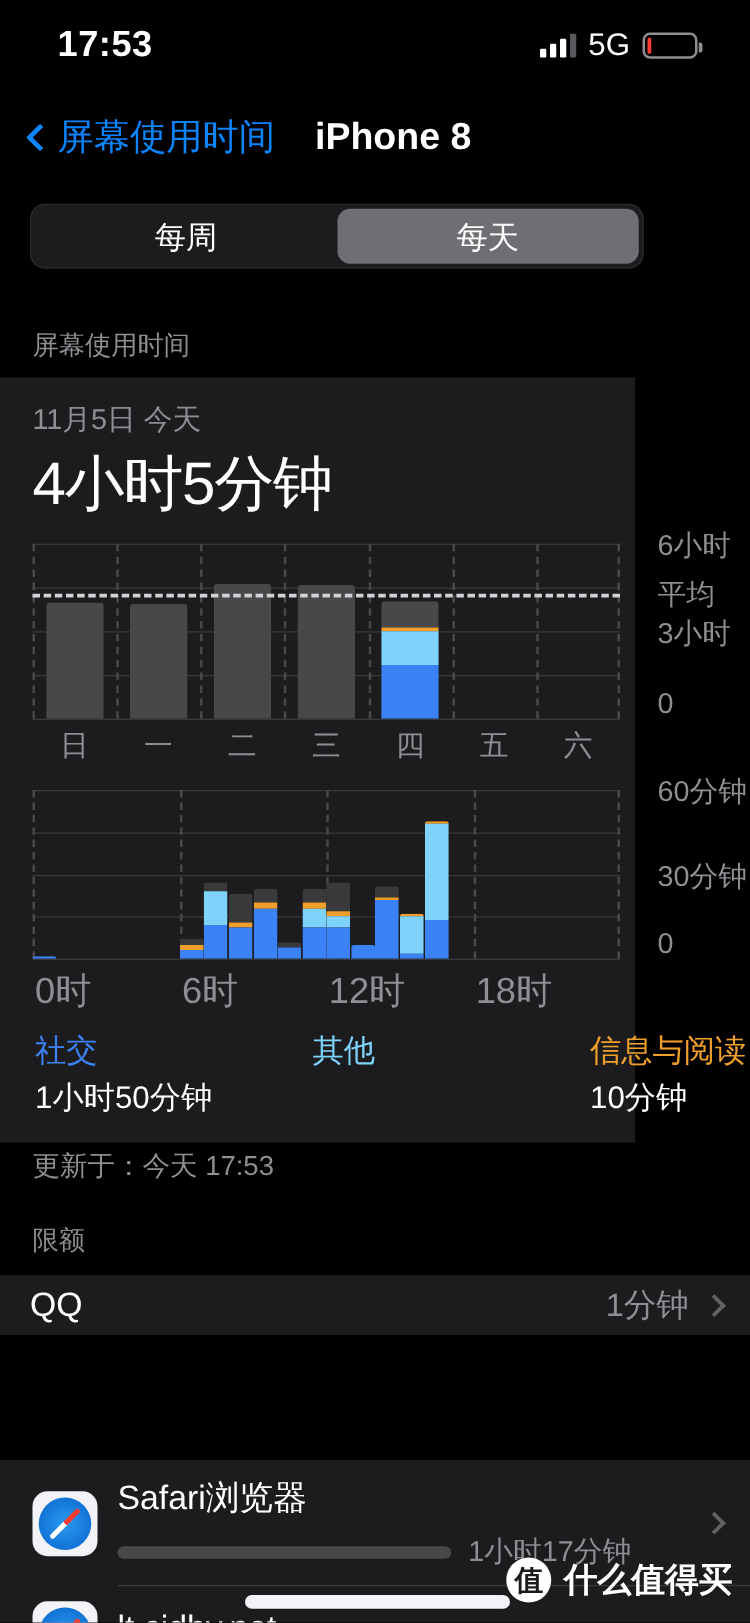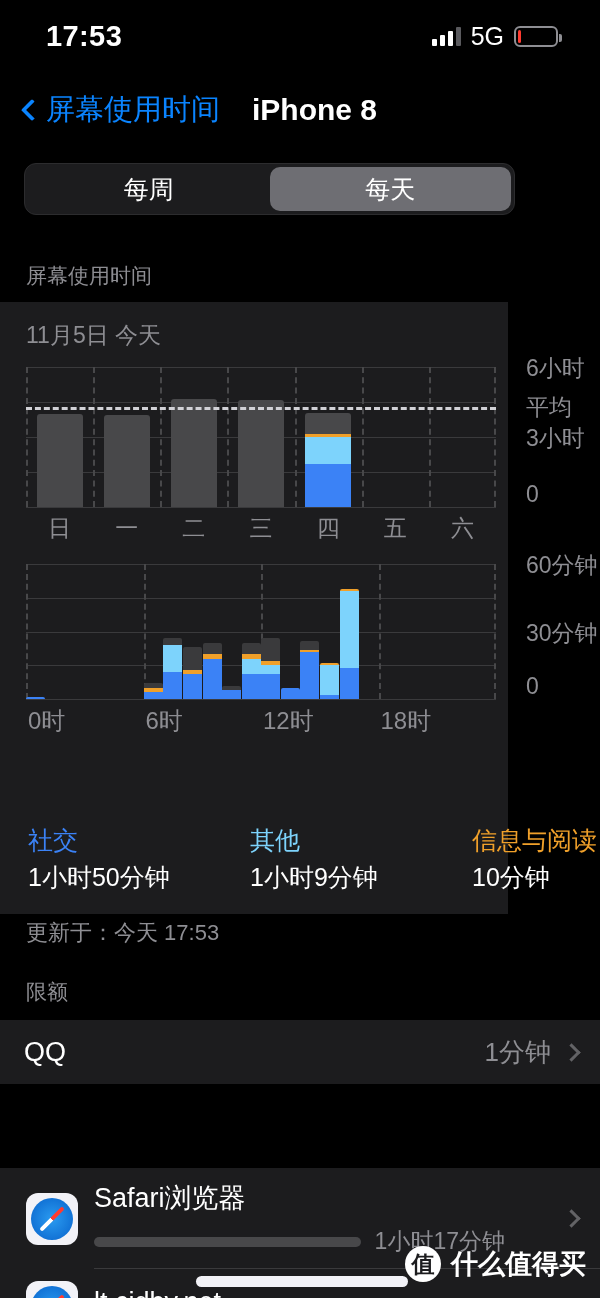--- a/index.html
+++ b/index.html
@@ -105,40 +105,40 @@
   .hplot { position: absolute; left: 0; top: 0; width: 470px; height: 135px; }
   .hvdash { position: absolute; top: 0; width: 0; height: 135px; border-left: 2px dashed #48484a; }
   .hhgrid { position: absolute; left: 0; width: 470px; height: 1px; background: #3a3a3c; }
   .hbar {
     position: absolute; bottom: 0; width: 19px;
     display: flex; flex-direction: column; justify-content: flex-end;
     border-radius: 2px 2px 0 0; overflow: hidden;
   }
   .hbar .seg { width: 100%; }
   .hlabels { position: absolute; top: 141px; left: 0; width: 470px; height: 30px; }
-  .hlabels span { position: absolute; color: #8e8e93; font-size: 24px; }
+  .hlabels span { position: absolute; color: #8e8e93; font-size: 29px; }
   .haxis { position: absolute; left: 500px; top: 0; width: 100px; height: 175px; }
   .haxis span { position: absolute; color: #8e8e93; font-size: 23px; left: 0; }
 
   
   .legend { position: absolute; top: 522px; left: 0; width: 600px; padding: 0 28px; display: flex; }
   .leg { flex: 0 0 auto; }
   .leg:nth-child(1) { width: 222px; }
   .leg:nth-child(2) { width: 222px; }
   .leg-name { font-size: 25px; margin-bottom: 4px; }
   .leg-val { color: #fff; font-size: 25px; }
 
   
   .updated { position: absolute; top: 918px; left: 0; color: #8e8e93; font-size: 22px; padding: 0 26px; }
   .sec-label.pos2 { position: absolute; top: 978px; left: 0; }
   .row {
     position: absolute; left: 0; width: 600px; background: #1c1c1e;
     display: flex; align-items: center; padding: 0 22px 0 26px;
   }
-  .row-qq { top: 1020px; height: 64px; padding-left: 24px; }
+  .row-qq { top: 1020px; height: 48px; padding-left: 24px; }
   .row-title { color: #fff; font-size: 27px; flex: 1; }
   .row-val { color: #8e8e93; font-size: 26px; margin-right: 14px; }
   .chev-right {
     width: 13px; height: 13px; border-right: 3px solid #636366;
     border-top: 3px solid #636366; transform: rotate(45deg);
   }
 
   
   .mostused-hdr {
     position: absolute; top: 1128px; left: 0; width: 600px;
@@ -219,20 +219,21 @@
     <div class="segmented">
       <div class="seg-item">每周</div>
       <div class="seg-item active">每天</div>
     </div>
   </div>
 
   <div class="sec-label pos1">屏幕使用时间</div>
 
   <div class="card">
     <div class="card-date">11月5日 今天</div>
+    <div class="card-total">4小时5分钟</div>
 
     <div class="wchart">
       <div class="wplot" id="wplot">
           <div class="hgrid" style="top: 140px;"></div>
           <div class="hgrid" style="top: 105px;"></div>
           <div class="hgrid" style="top: 70px;"></div>
           <div class="hgrid" style="top: 35px;"></div>
           <div class="hgrid" style="top: 0px;"></div>
           <div class="vdash" style="left: 0px;"></div>
           <div class="vdash" style="left: 134.286px;"></div>
@@ -362,21 +363,20 @@
         </div>
     </div>
 
     <div class="legend" id="legend">
         <div class="leg">
           <div class="leg-name" style="color: rgb(59, 130, 246);">社交</div>
           <div class="leg-val">1小时50分钟</div>
         </div>
         <div class="leg">
           <div class="leg-name" style="color: rgb(125, 211, 252);">其他</div>
-          <div class="leg-val">1小时9分钟</div>
         </div>
         <div class="leg">
           <div class="leg-name" style="color: rgb(240, 160, 42);">信息与阅读</div>
           <div class="leg-val">10分钟</div>
         </div>
       </div>
   </div>
 
   <div class="updated">更新于：今天 17:53</div>
 

